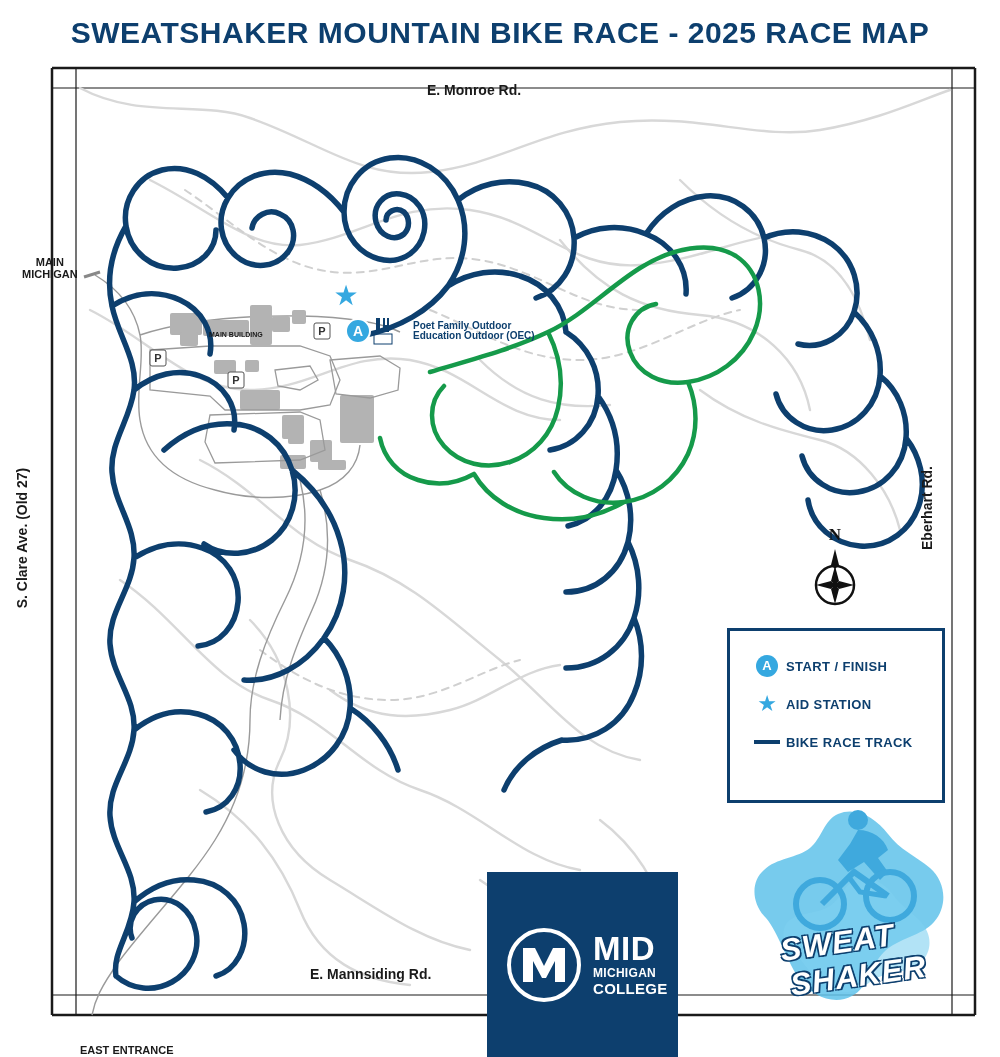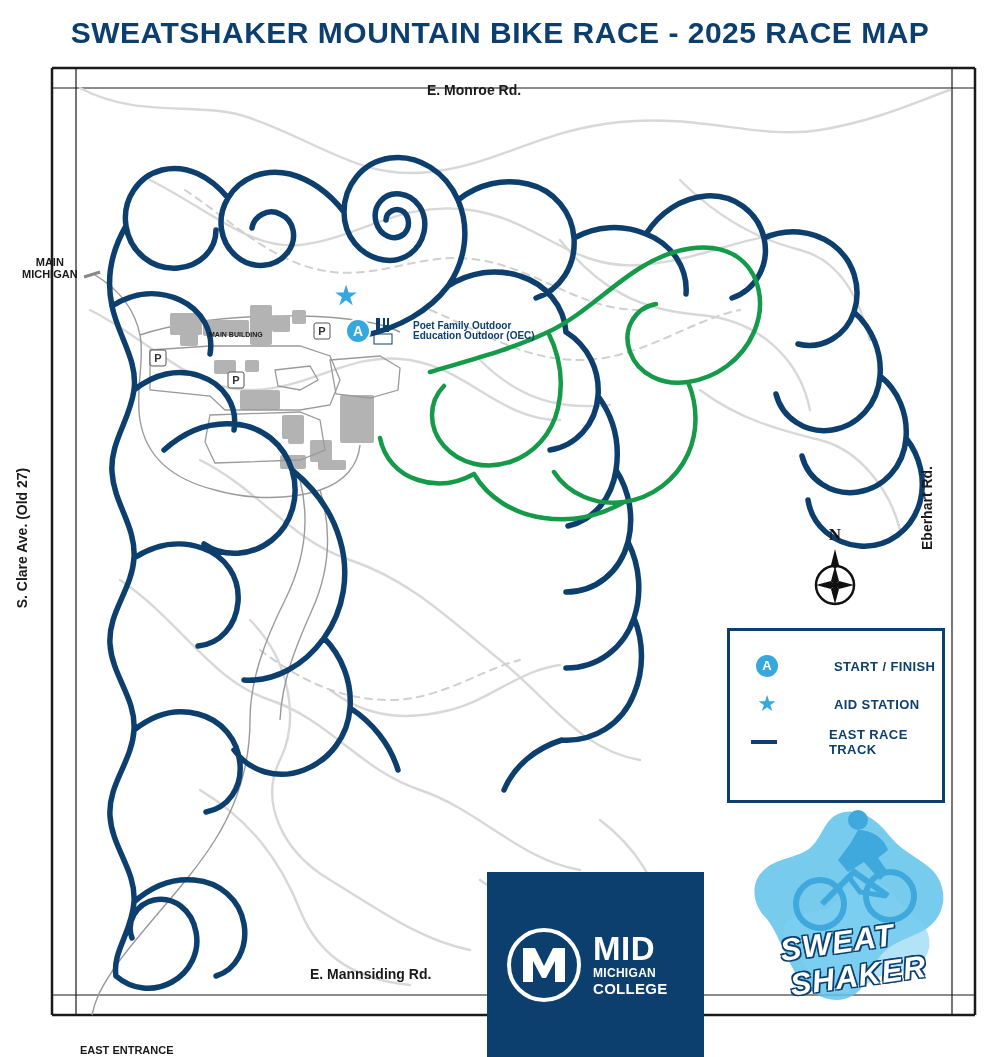--- a/index.html
+++ b/index.html
@@ -159,21 +159,20 @@
     display: flex;
     align-items: center;
     justify-content: center;
   }
   .legend-text {
     font-size: 13px;
     font-weight: bold;
     color: #0d3f6e;
     letter-spacing: 0.4px;
     font-family: "Liberation Sans", sans-serif;
-    margin-left: 48px;
   }
   .key-circle {
     width: 22px; height: 22px;
     border-radius: 50%;
     background: #35a8e0;
     color: #fff;
     font-size: 13px;
     font-weight: bold;
     line-height: 22px;
     text-align: center;
@@ -189,21 +188,21 @@
   }
   .key-line-green {
     width: 26px; height: 4px;
     background: #159a4a;
   }
 
   
   #mmc-logo {
     position: absolute;
     top: 812px; left: 487px;
-    width: 217px; height: 185px;
+    width: 191px; height: 185px;
     background: #0d3f6e;
     display: flex;
     align-items: center;
     padding-left: 20px;
     box-sizing: border-box;
   }
   #mmc-mark {
     width: 74px; height: 74px;
     position: relative;
     flex: 0 0 auto;
@@ -582,21 +581,21 @@
       <div class="legend-row">
         <div class="legend-key">
           <div class="key-star">★</div>
         </div>
         <div class="legend-text">AID STATION</div>
       </div>
       <div class="legend-row">
         <div class="legend-key">
           <div class="key-line-blue"></div>
         </div>
-        <div class="legend-text">EAST RACE TRACK</div>
+        <div class="legend-text">BIKE RACE TRACK</div>
       </div>
     </div>
 
     <div id="sweat-logo">
       <svg width="215" height="215" viewBox="0 0 215 215">
         <path d="M28,118 C14,104 12,82 26,70 C38,58 60,58 72,48 C84,38 86,20 100,14 C118,6 138,18 150,34 C162,50 178,56 192,68 C208,82 210,106 196,122 C184,136 160,138 146,152 C132,166 130,188 114,196 C96,206 74,196 62,180 C50,164 40,132 28,118 Z" fill="#5fc2ea" opacity="0.85"></path>
         <path d="M54,150 C44,142 42,128 52,120 C62,112 80,114 92,106 C104,98 106,84 118,80 C132,74 148,84 156,96 C164,108 178,114 186,126 C196,140 192,158 178,166 C164,174 144,172 132,182 C120,192 104,196 90,188 C76,180 64,160 54,150 Z" fill="#7fd0f0" opacity="0.6"></path>
 
         <g fill="#3fa9dd">
           <circle cx="120" cy="20" r="10"></circle>

